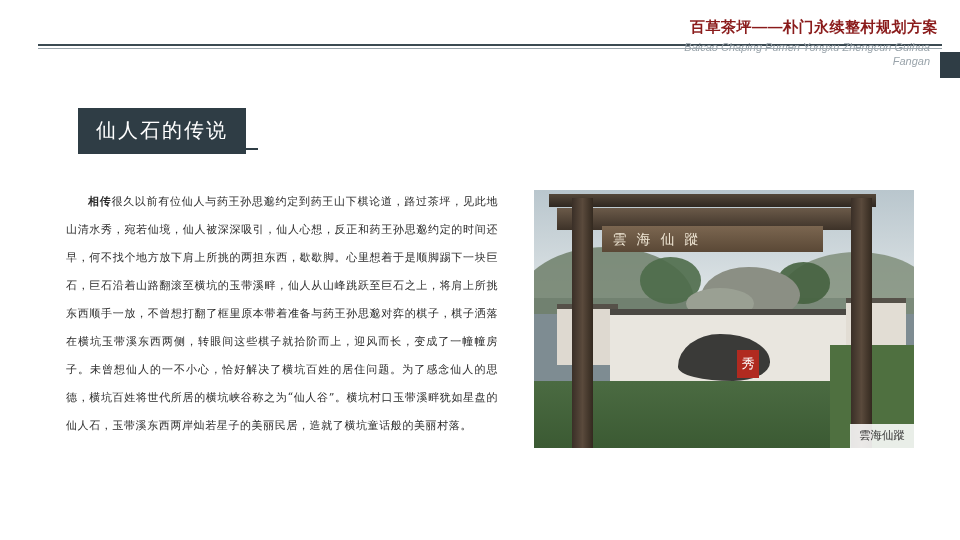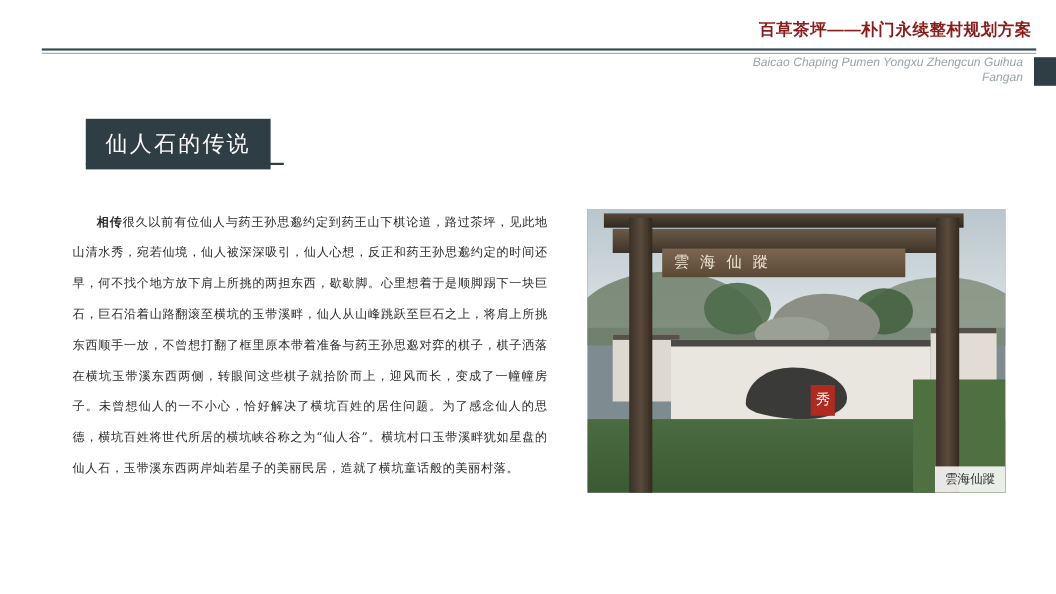--- a/index.html
+++ b/index.html
@@ -46,21 +46,21 @@
     position: absolute;
     left: 38px;
     right: 18px;
     top: 48px;
     height: 1px;
     background: #98a4ab;
   }
   .header-sub {
     position: absolute;
     left: 678px;
-    top: 50px;
+    top: 40px;
     width: 252px;
     font-size: 11px;
     line-height: 14px;
     color: #9aa4ab;
     font-style: italic;
   }
   .header-block {
     position: absolute;
     right: 0;
     top: 52px;

